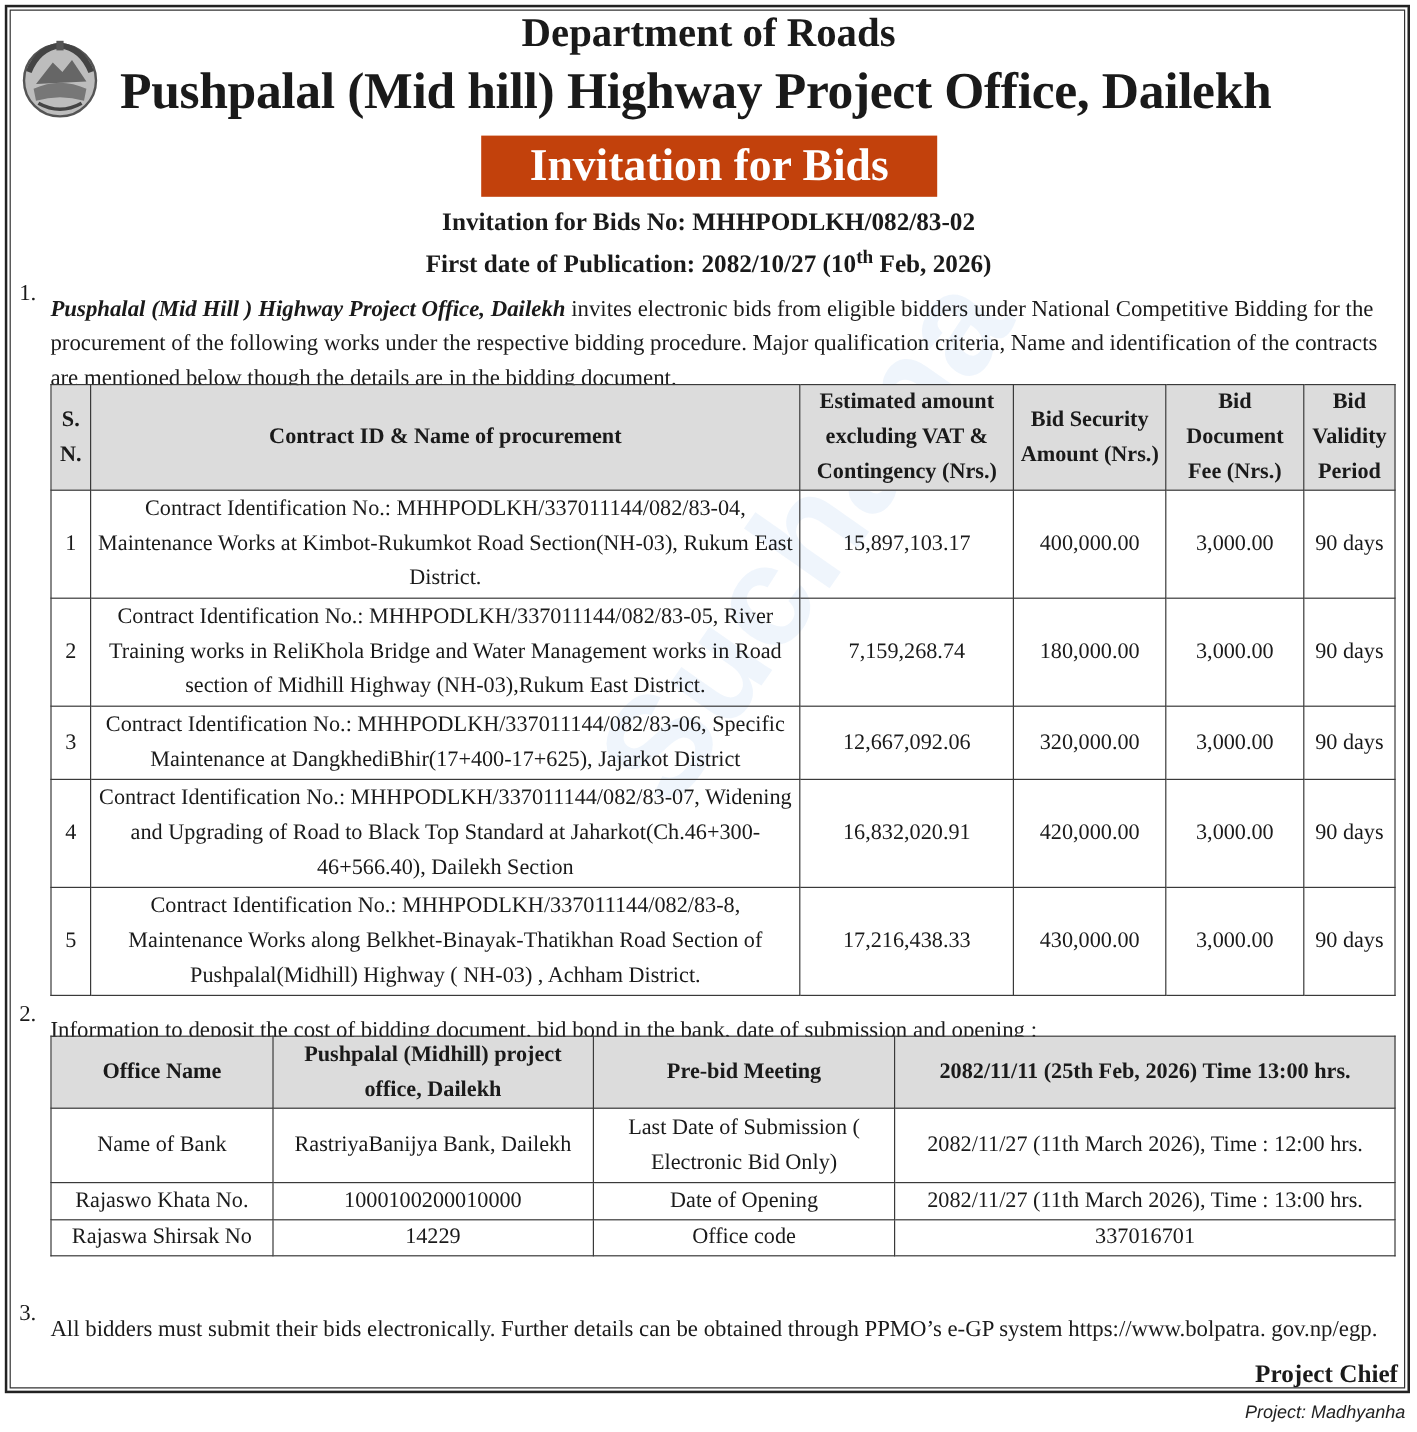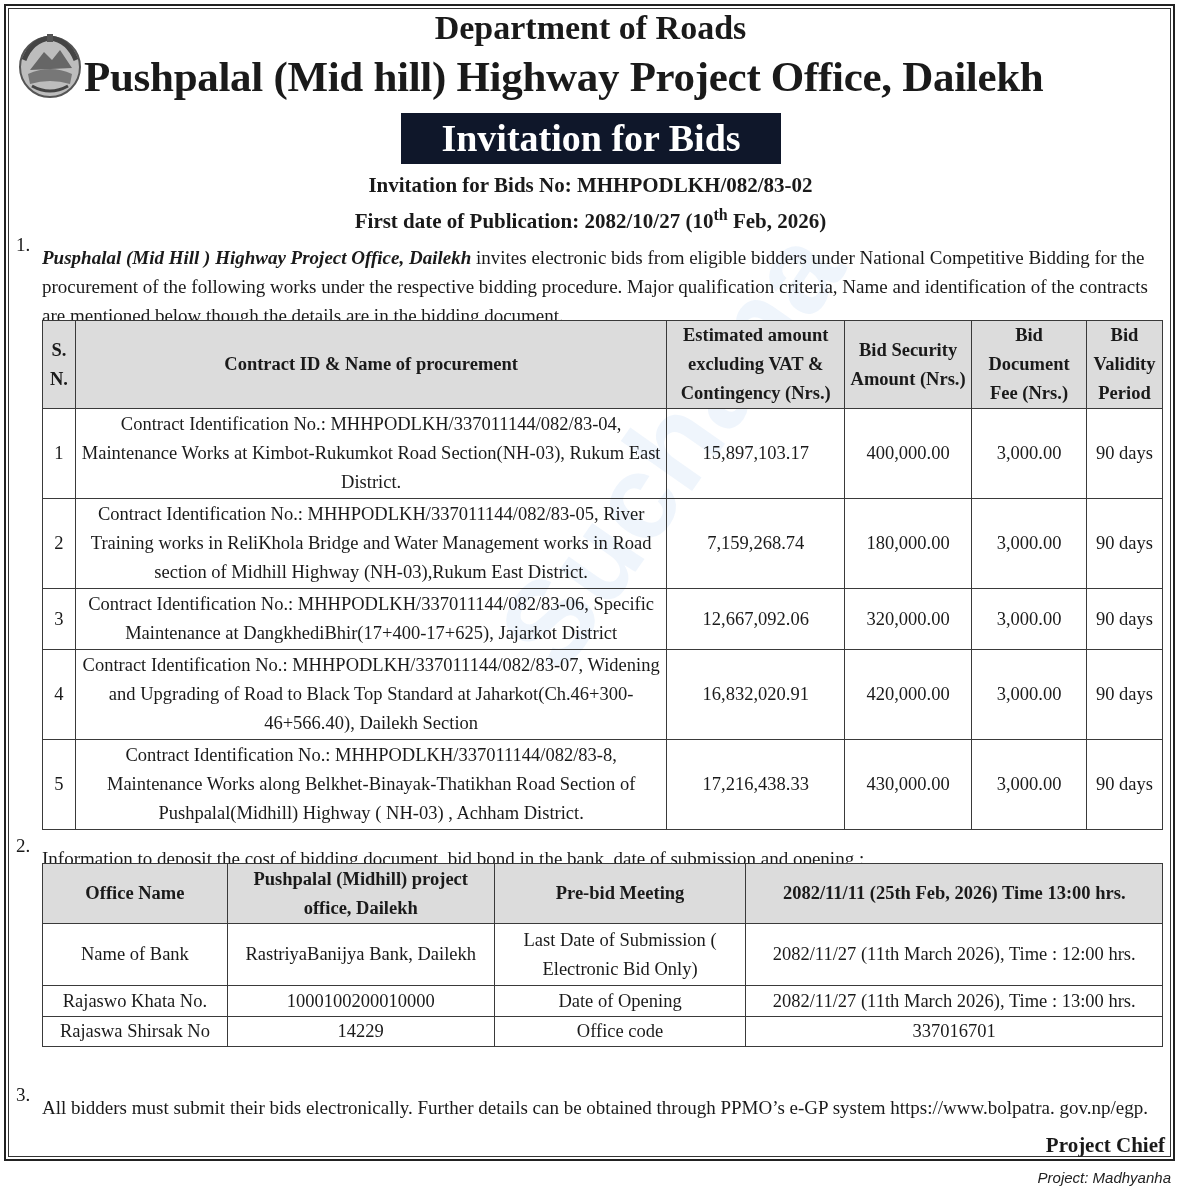--- a/index.html
+++ b/index.html
@@ -3,24 +3,24 @@
 <meta charset="utf-8">
 <style>
   html, body { margin: 0; padding: 0; background: #ffffff; }
   body { width: 1181px; height: 1193px; position: relative; overflow: hidden;
          font-family: "Liberation Serif", "DejaVu Serif", serif; color: #1a1a1a; }
   .frame { position: absolute; left: 4px; top: 4px; width: 1167px; height: 1153px;
            border: 2px solid #222; box-shadow: inset 0 0 0 2px #fff, inset 0 0 0 3px #333; }
   .emblem { position: absolute; left: 14px; top: 30px; width: 72px; height: 72px; }
   .dept { position: absolute; left: 0; top: 8px; width: 1181px; text-align: center;
           font-weight: bold; font-size: 34px; line-height: 40px; }
-  .office { position: absolute; left: 84px; top: 52px; width: 1080px; text-align: left;
+  .office { position: absolute; left: 100px; top: 52px; width: 1080px; text-align: left;
             font-weight: bold; font-size: 43px; line-height: 50px; letter-spacing: -0.3px; font-family: Liberation Serif, serif; }
   .banner { position: absolute; left: 401px; top: 113px; width: 380px; height: 51px;
-            background: #0f172a; color: #ffffff; text-align: center; font-weight: bold;
+            background: #c2410c; color: #ffffff; text-align: center; font-weight: bold;
             font-size: 38px; line-height: 51px; }
   .ifbno { position: absolute; left: 0; top: 170px; width: 1181px; text-align: center;
            font-weight: bold; font-size: 21px; line-height: 30px; }
   .pubdate { position: absolute; left: 0; top: 200px; width: 1181px; text-align: center;
              font-weight: bold; font-size: 21px; line-height: 30px; }
   .pubdate sup { font-size: 16px; }
   .para { position: absolute; left: 16px; font-size: 19px; line-height: 29px; }
   .para .num { position: absolute; left: 0; top: 0; }
   .para .txt { display: block; margin-left: 26px; margin-top: 13px; }
   .para em { font-weight: bold; font-style: italic; }

